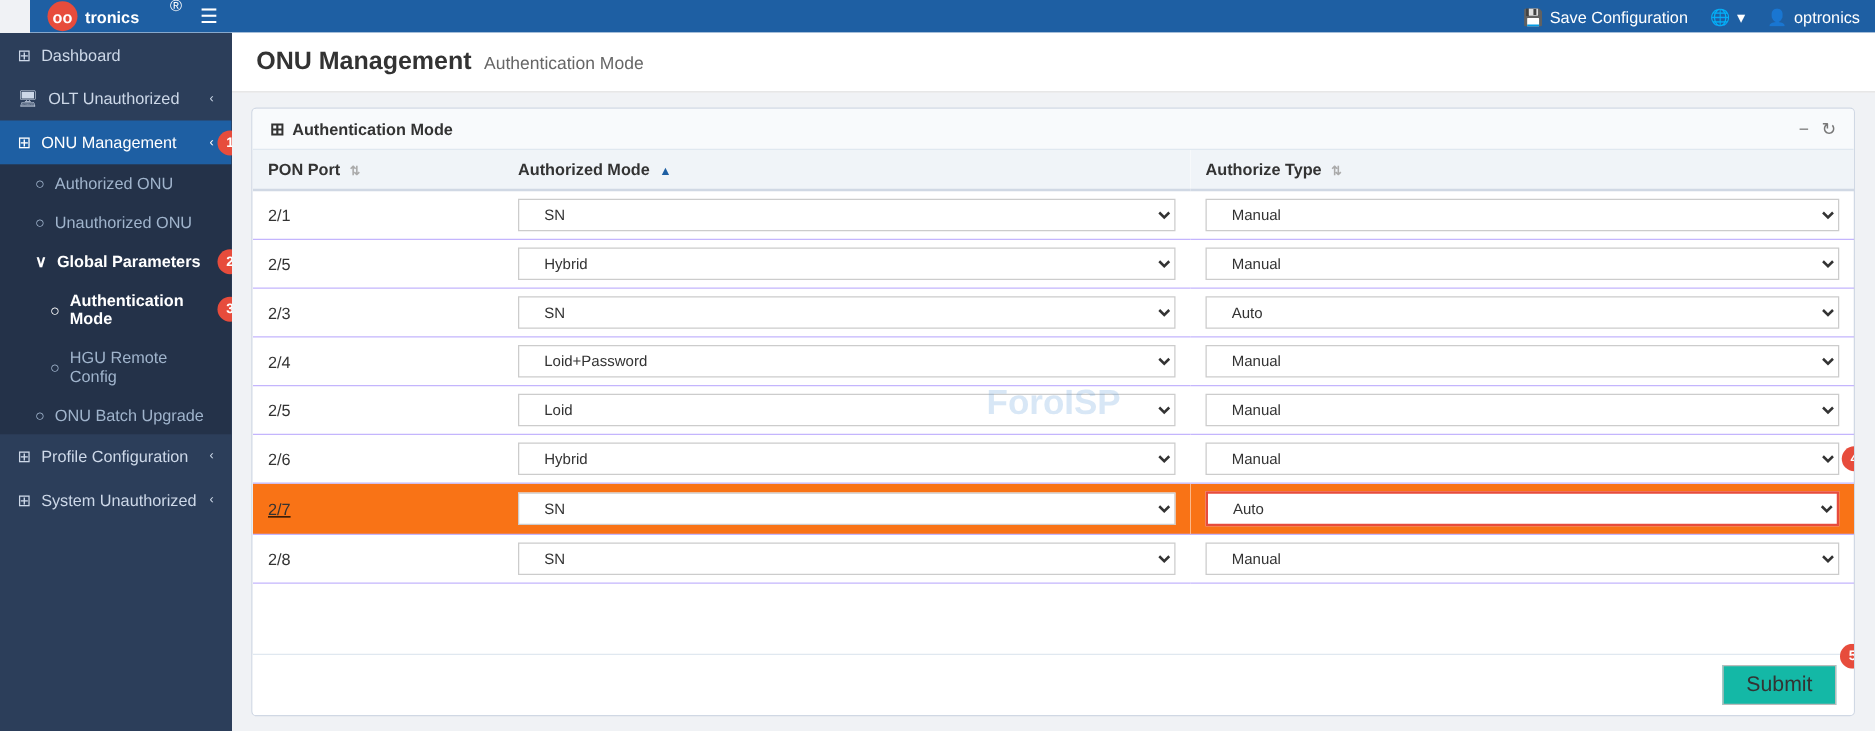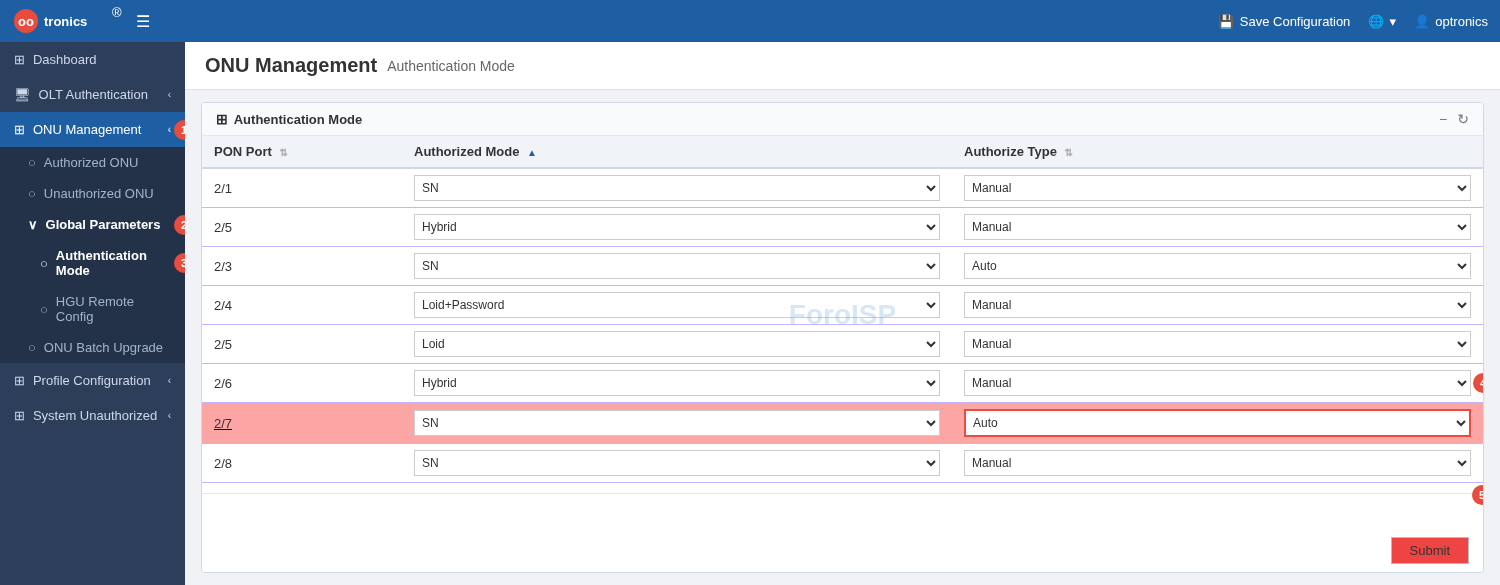--- a/index.html
+++ b/index.html
@@ -1,26 +1,27 @@
 <!DOCTYPE html>
 <html><head>
   <meta charset="utf-8">
   <style>
     * { box-sizing: border-box; margin: 0; padding: 0; font-family: Arial, sans-serif; font-size: 13px; }
     body { display: flex; flex-direction: column; height: 585px; overflow: hidden; background: #f0f2f5; }
 
     
     .navbar {
       background: #1e5fa3;
-      height: 42px;
+      height: 26px;
       display: flex;
       align-items: center;
       justify-content: space-between;
       padding: 0 12px;
       flex-shrink: 0;
+      margin-left: 24px;
     }
     .navbar-left { display: flex; align-items: center; gap: 14px; }
     .logo { display: flex; align-items: center; }
     .hamburger { color: white; font-size: 16px; cursor: pointer; }
     .navbar-right { display: flex; align-items: center; gap: 18px; color: white; }
     .nav-btn { display: flex; align-items: center; gap: 5px; color: white; cursor: pointer; font-size: 12px; }
 
     
     .main-layout { display: flex; flex: 1; overflow: hidden; }
 
@@ -128,26 +129,26 @@
       text-align: left;
       color: #333;
       font-weight: bold;
       border-bottom: 2px solid #d0d8e4;
       white-space: nowrap;
       position: relative;
     }
     th .sort-icon { color: #1e5fa3; margin-left: 4px; font-size: 10px; }
     th .sort-icon-grey { color: #aaa; margin-left: 4px; font-size: 10px; }
     tbody tr { border-bottom: 1px solid #c4b5fd; }
-    tbody tr.selected { background: #fca5a5; text-decoration: underline; }
+    tbody tr.selected { background: #f97316; text-decoration: underline; }
     td { padding: 6px 12px; vertical-align: middle; color: #333; }
 
     select {
       width: 100%;
-      padding: 4px 3px;
+      padding: 4px 16px;
       border: 1px solid #ccc;
       background: white;
       color: #333;
       font-size: 12px;
       cursor: pointer;
       outline: none;
       appearance: auto;
     }
     .red-outline-select select {
       border: 2px solid #e74c3c !important;
@@ -156,28 +157,27 @@
     
     .submit-area {
       display: flex;
       justify-content: flex-end;
       padding: 8px 14px;
       border-top: 1px solid #e0e8f0;
       background: white;
       position: relative;
     }
     .submit-btn {
-      background: #ef4444;
+      background: #14b8a6;
       border: 1px solid #bbb;
       padding: 5px 18px;
       cursor: pointer;
-      font-size: 13px;
+      font-size: 17px;
       color: #333;
       position: relative;
-      margin-top: 35px;
     }
 
     
     .circle-badge {
       position: absolute;
       background: #e74c3c;
       color: white;
       border-radius: 50%;
       width: 20px;
       height: 20px;
@@ -242,21 +242,21 @@
 
   <div class="sidebar">
 
     <div class="sidebar-item">
       <span>⊞</span>
       <span>Dashboard</span>
     </div>
 
     <div class="sidebar-item">
       <span>🖥</span>
-      <span>OLT Authentication</span>
+      <span>OLT Unauthorized</span>
       <span class="chevron">‹</span>
     </div>
 
     <div class="sidebar-item active" style="position:relative;">
       <span>⊞</span>
       <span>ONU Management</span>
       <span class="chevron">‹</span>
       <span class="circle-badge" style="right:-9px; top:50%; transform:translateY(-50%);">1</span>
     </div>
 

